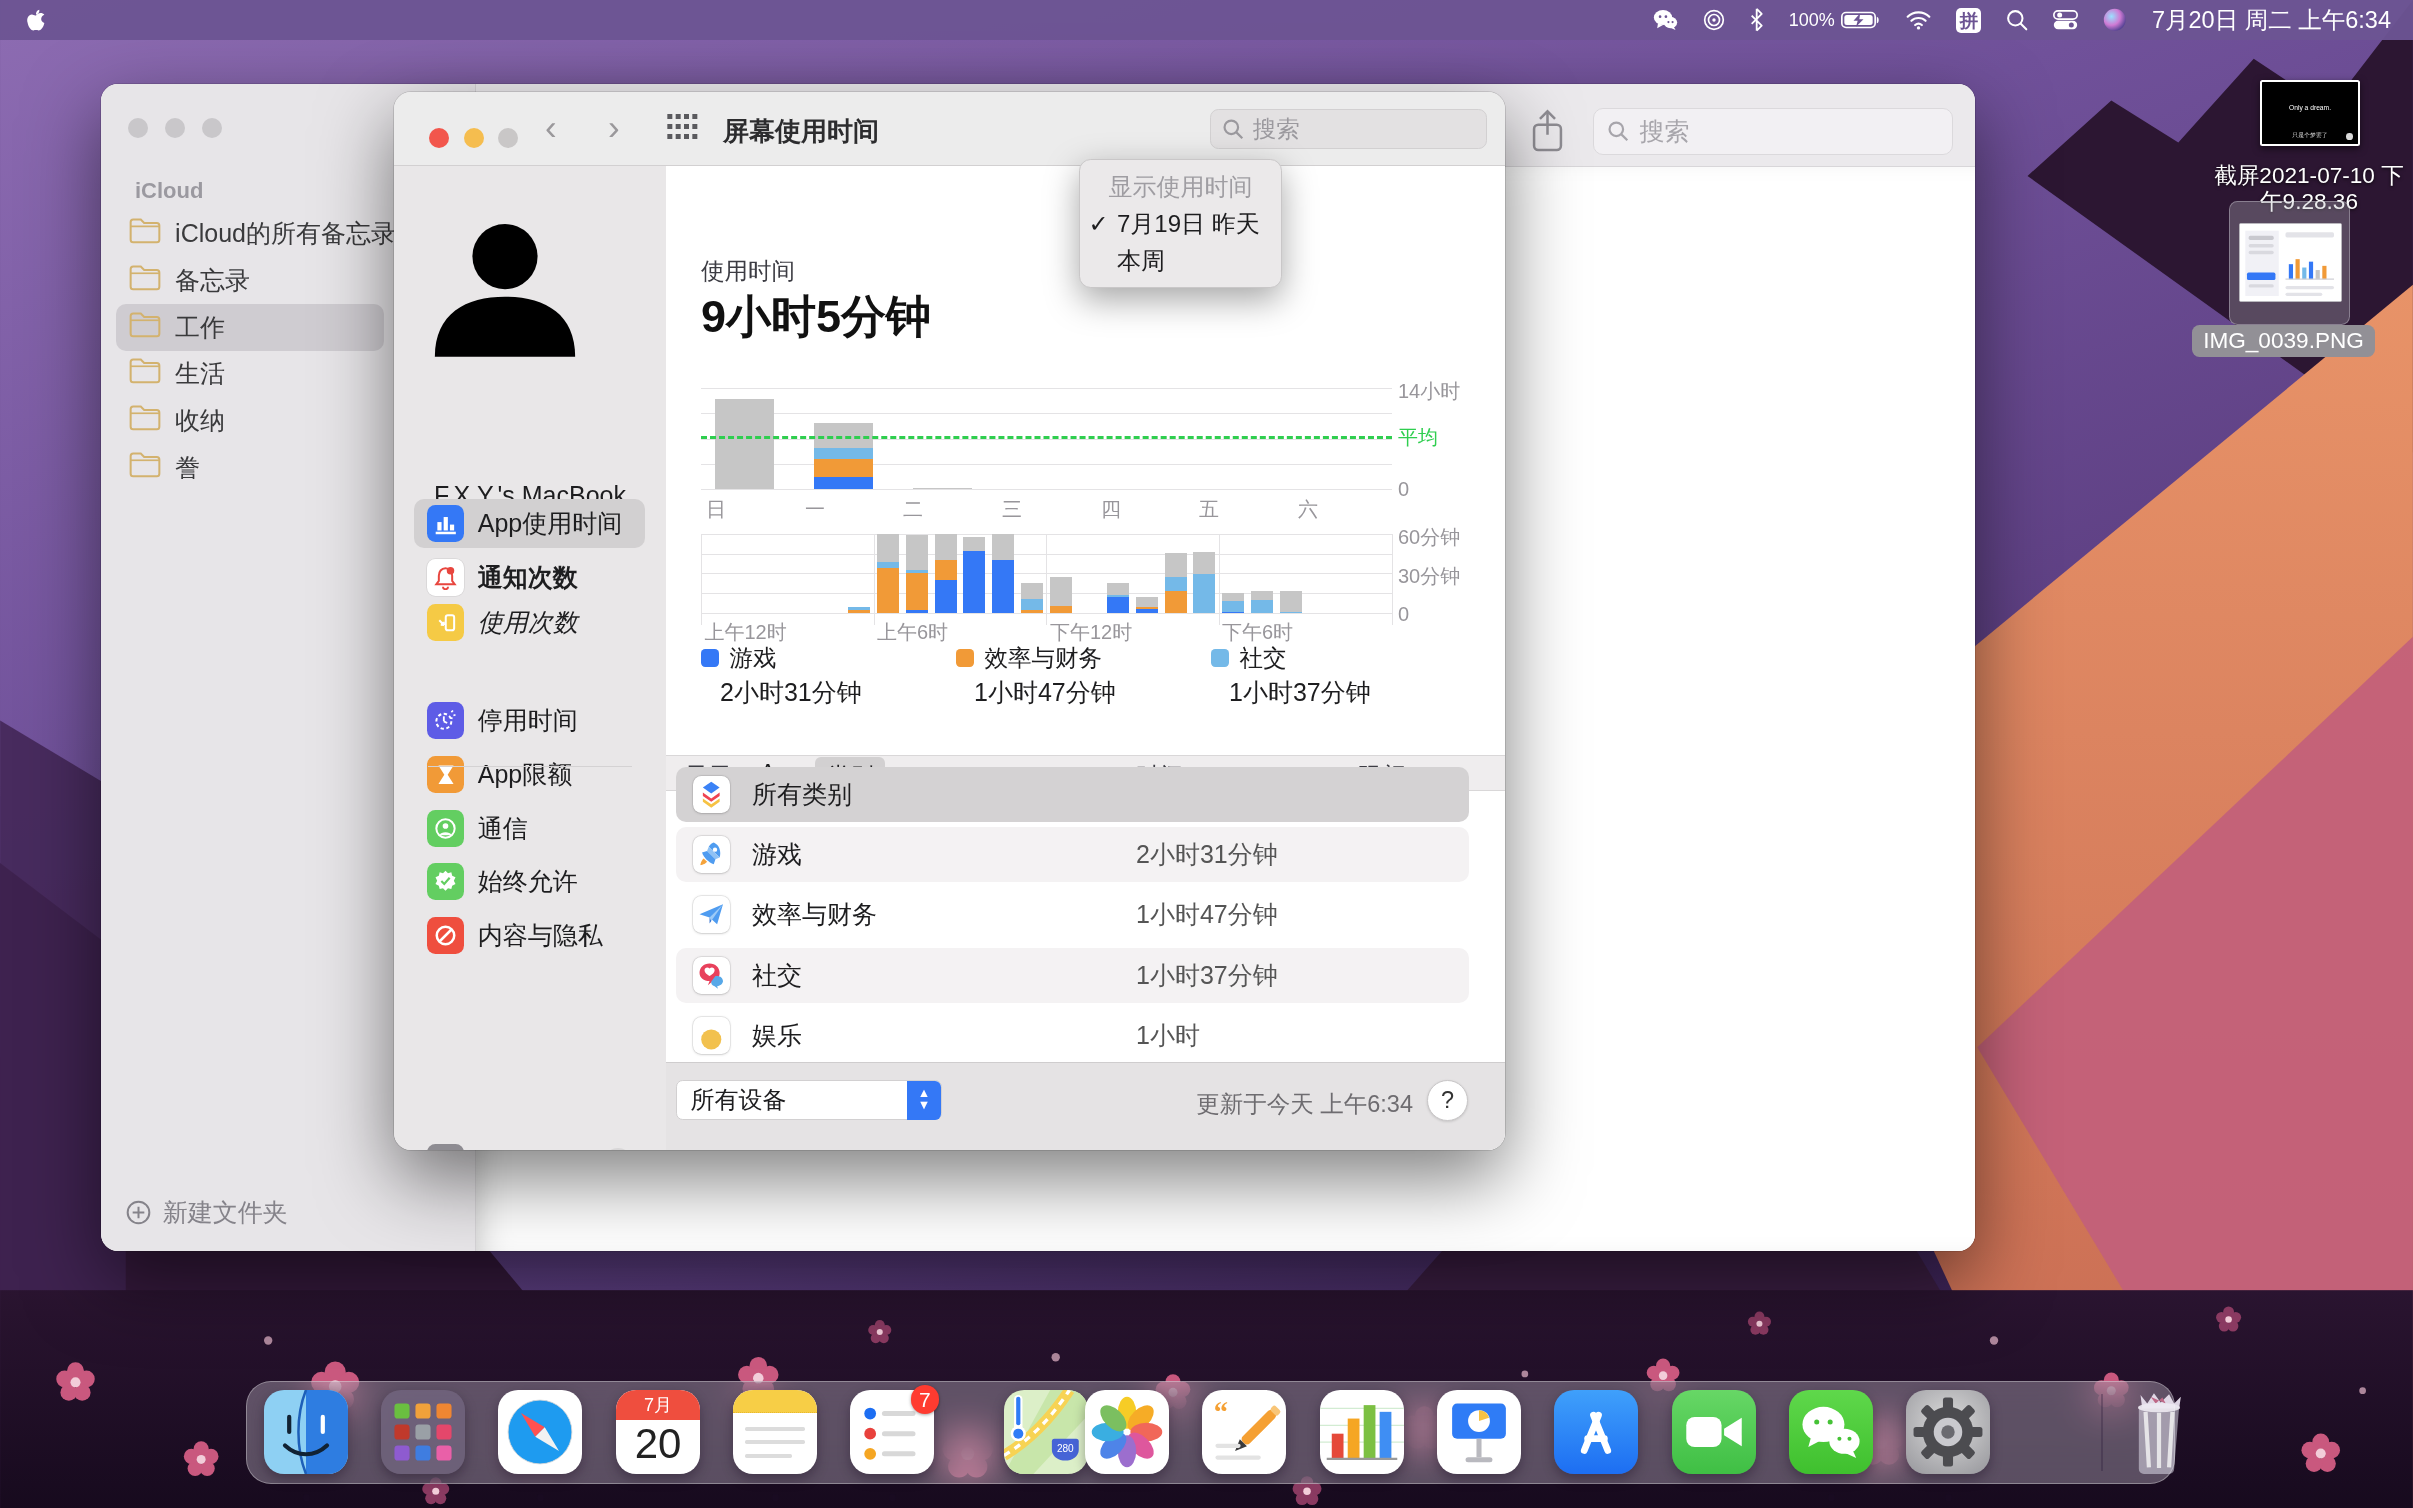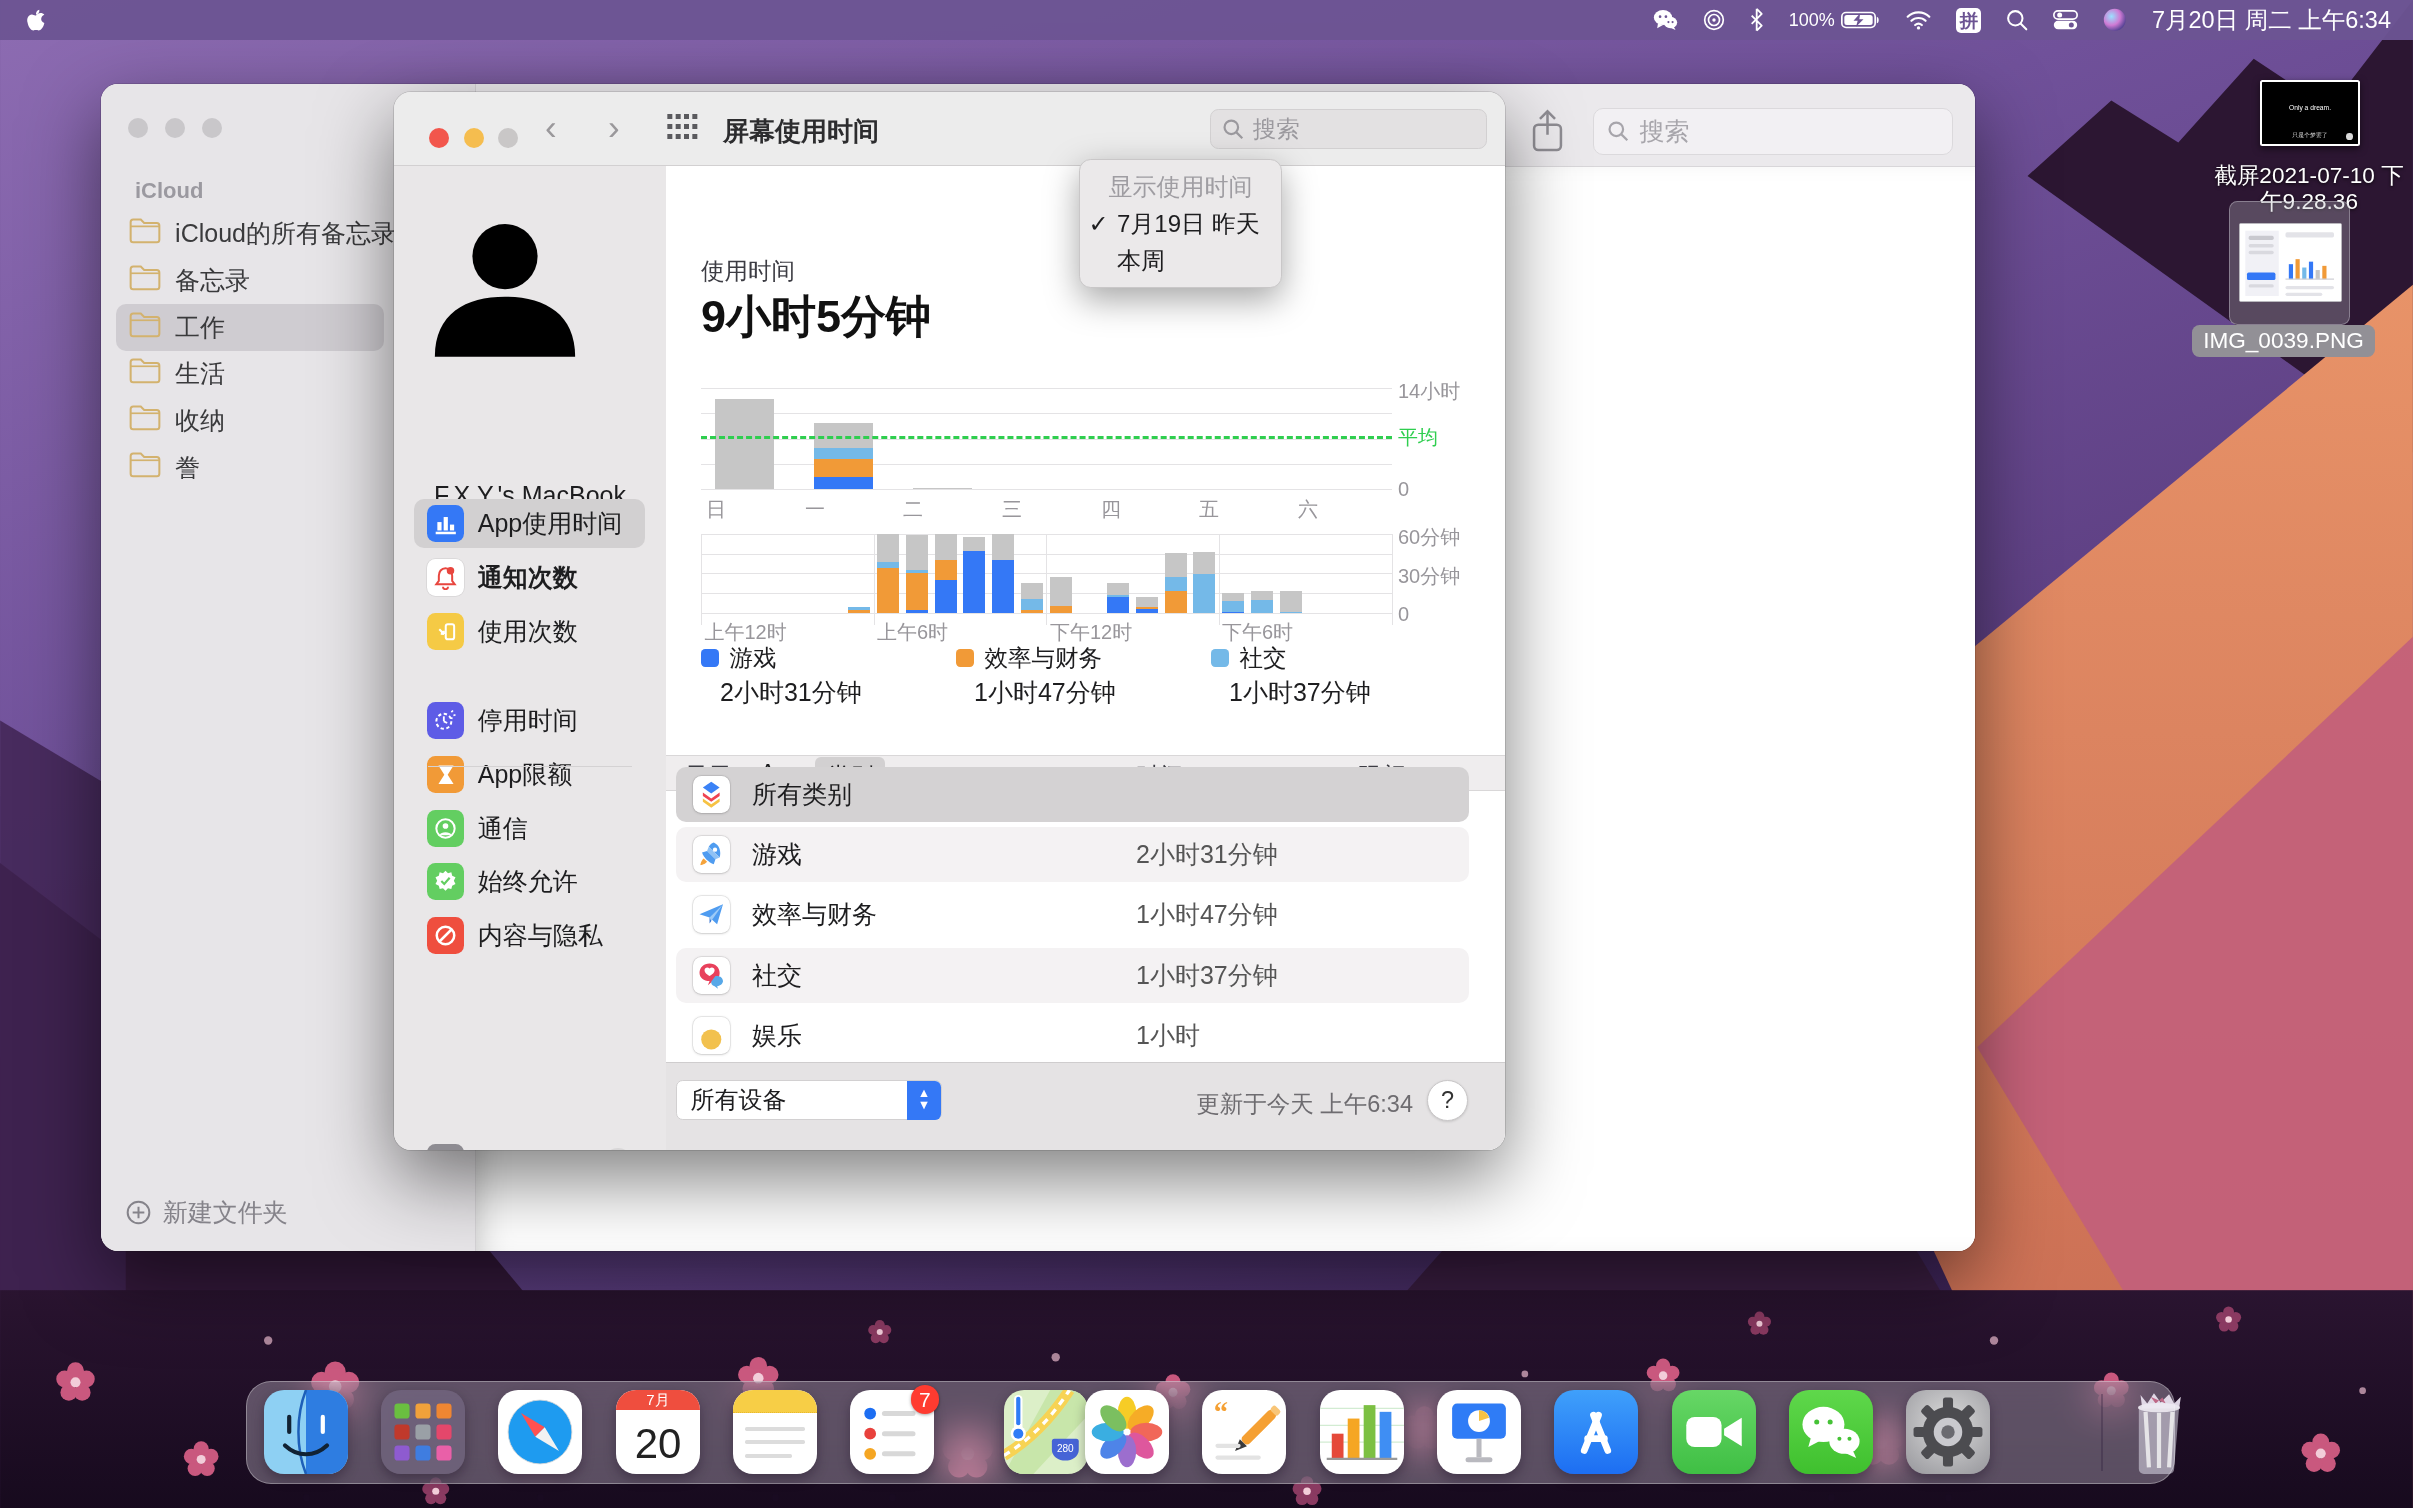--- a/index.html
+++ b/index.html
@@ -342,21 +342,21 @@
             <span style="width:37px;height:37px;border-radius:8.4px;background:#fff;box-shadow:0 0 0 0.8px rgba(0,0,0,.08);display:flex;align-items:center;justify-content:center">
               <svg width="25" height="25" viewBox="0 0 30 30">
                 <path d="M15 4 C10 4 7 8 7 13 L7 19 L4 23 L26 23 L23 19 L23 13 C23 8 20 4 15 4 Z" fill="none" stroke="#e8463f" stroke-width="2.4"></path>
                 <path d="M12 26 a3 3 0 0 0 6 0" fill="none" stroke="#e8463f" stroke-width="2.4"></path>
                 <circle cx="21" cy="7" r="4.5" fill="#e8463f"></circle>
               </svg>
             </span>
           </span>
           <span>通知次数</span>
         </div>
-        <div class="st-item" style="top: 441px;">
+        <div class="st-item" style="top: 432px; font-style: italic;">
           <span class="sicon">
             <span style="width:37px;height:37px;border-radius:8.4px;background:#f5ca45;display:flex;align-items:center;justify-content:center">
               <svg width="23.5" height="23.5" viewBox="0 0 28 28">
                 <rect x="14" y="5" width="10" height="18" rx="2.5" fill="none" stroke="#fff" stroke-width="2.4"></rect>
                 <path d="M4 20 L4 12 M4 12 L1.5 15 M4 12 L6.5 15" stroke="#fff" stroke-width="2.4" fill="none" transform="rotate(135 7 16)"></path>
               </svg>
             </span>
           </span>
           <span>使用次数</span>
         </div>
@@ -778,21 +778,21 @@
           <circle cx="50" cy="50" r="38" fill="none" stroke="#d8d8d8" stroke-width="1"></circle>
           <g transform="rotate(-45 50 50)">
             <polygon points="50,18 58,50 42,50" fill="#ff5150"></polygon>
             <polygon points="50,82 58,50 42,50" fill="#f2f2f2"></polygon>
           </g>
         </svg></div>
       <div class="dockdot" style="left: 39px;"></div>
     </div>
     <div class="dockicon" style="left: 369px;">
       <div class="dtile" style="background:#fff">
-        <div style="position:absolute;top:0;left:0;right:0;height:20px;background:#ef4e3e;color:#fff;font-size:15px;display:flex;align-items:center;justify-content:center">7月</div>
+        <div style="position:absolute;top:0;left:0;right:0;height:30px;background:#ef4e3e;color:#fff;font-size:18px;display:flex;align-items:center;justify-content:center">7月</div>
         <div style="position:absolute;top:22.6px;left:0;right:0;bottom:0;display:flex;align-items:center;justify-content:center;font-size:42px;font-weight:300;color:#222">20</div>
       </div>
     </div>
     <div class="dockicon" style="left: 486px;">
       <div class="dtile" style="background:#fff">
         <div style="position:absolute;top:0;left:0;right:0;height:22px;background:#f7ce46;border-bottom:1.7px dotted #e8b92f"></div>
         <div style="position:absolute;top:37px;left:11.7px;right:11.7px;height:3.4px;background:#dcdcdc;border-radius:1.7px"></div>
         <div style="position:absolute;top:50px;left:11.7px;right:11.7px;height:3.4px;background:#dcdcdc;border-radius:1.7px"></div>
         <div style="position:absolute;top:64px;left:11.7px;right:25px;height:3.4px;background:#dcdcdc;border-radius:1.7px"></div>
       </div>

